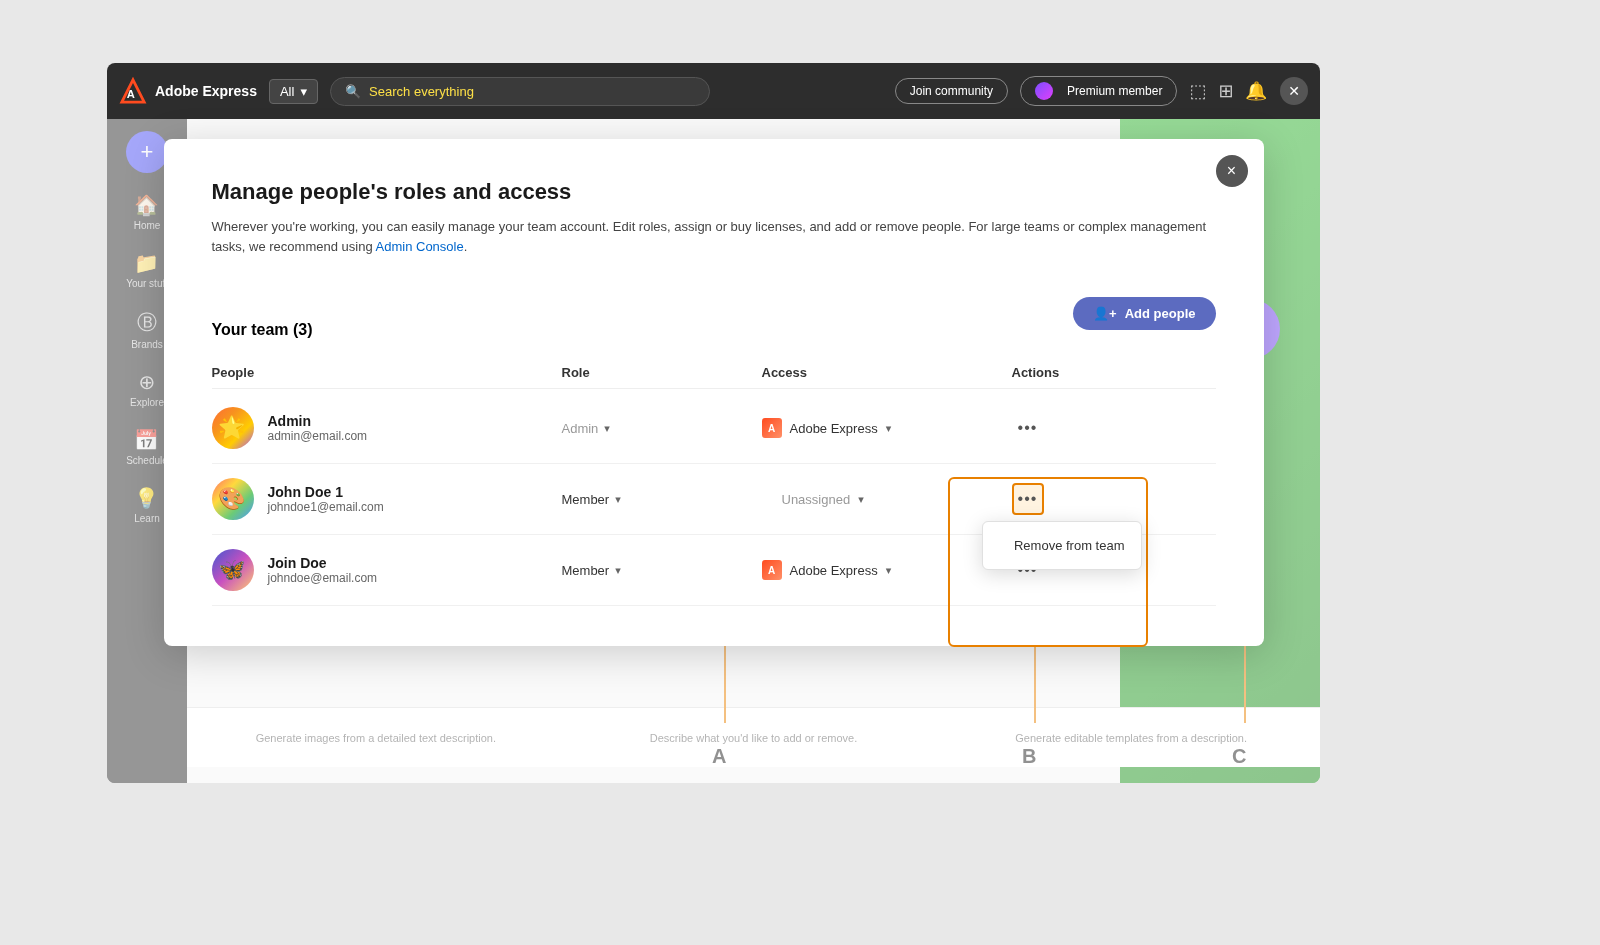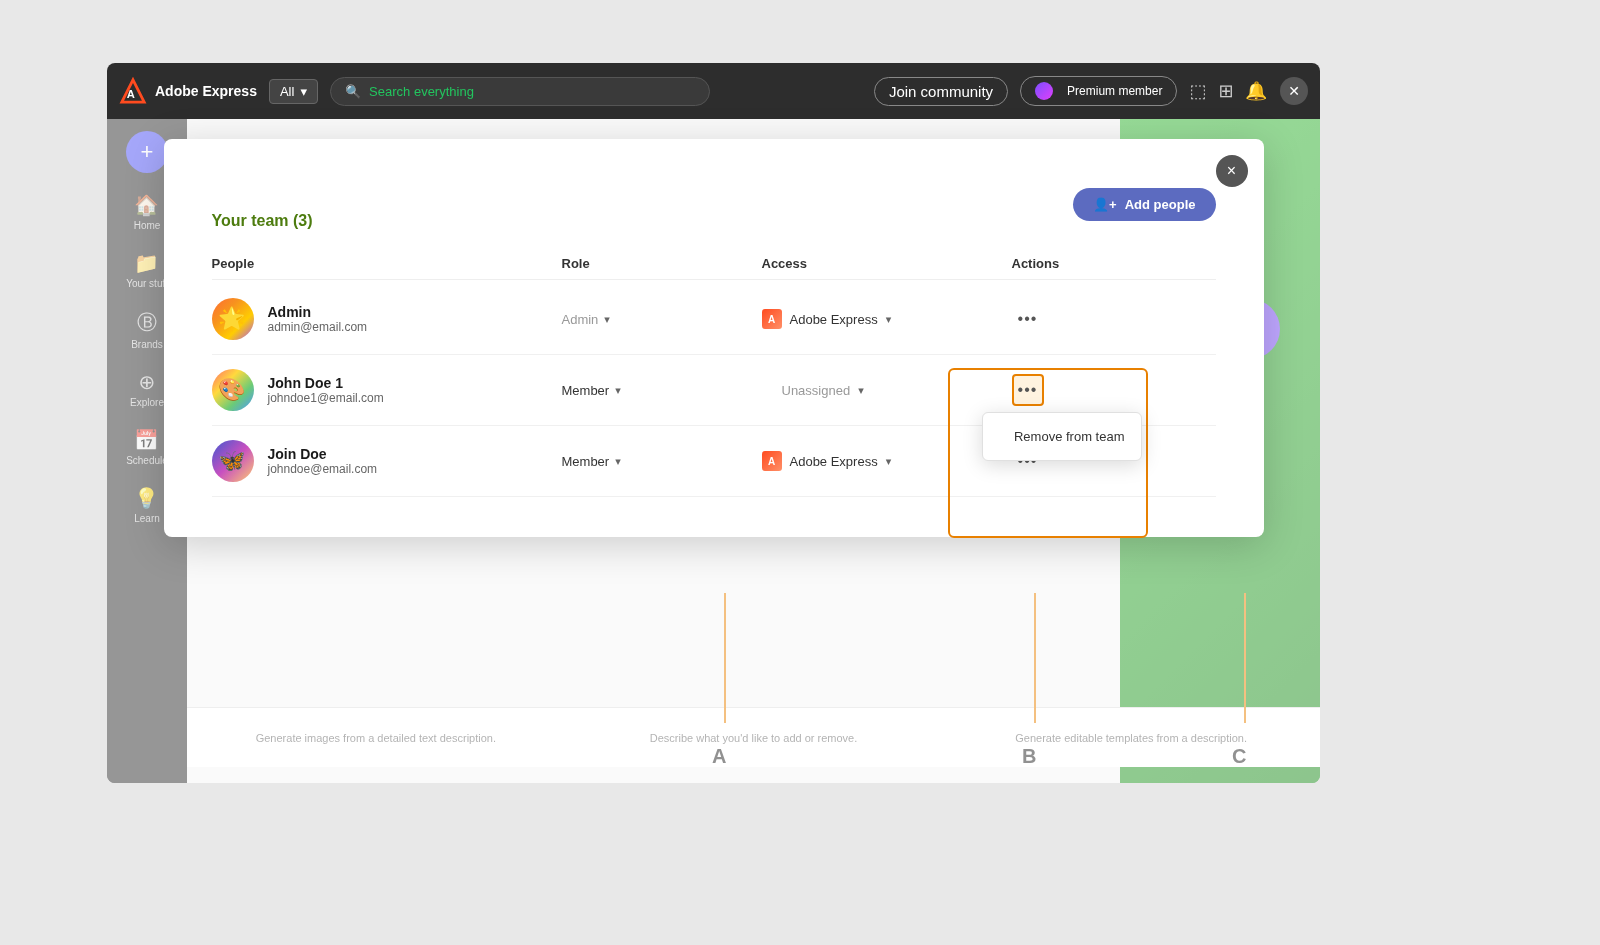--- a/index.html
+++ b/index.html
@@ -83,21 +83,21 @@
       display: flex;
       align-items: center;
       gap: 12px;
     }
 
     .join-community-btn {
       background: transparent;
       border: 1px solid #888;
       border-radius: 16px;
       color: white;
-      font-size: 15px;
+      font-size: 12px;
       padding: 5px 14px;
       cursor: pointer;
     }
 
     .premium-btn {
       background: transparent;
       border: 1px solid #888;
       border-radius: 16px;
       color: white;
       font-size: 12px;
@@ -295,21 +295,21 @@
     .team-header {
       display: flex;
       align-items: center;
       justify-content: space-between;
       margin-bottom: 20px;
     }
 
     .team-title {
       font-size: 16px;
       font-weight: 700;
-      color: #4d7c0f;
+      color: #000000;
       margin-top: 33px;
     }
 
     .add-people-btn {
       background: #5c6bc0;
       color: white;
       border: none;
       border-radius: 20px;
       padding: 9px 20px;
       font-size: 13px;
@@ -520,21 +520,21 @@
       <span>Adobe Express</span>
     </div>
 
     <div class="header-dropdown">
       <span>All</span>
       <span>▾</span>
     </div>
 
     <div class="search-bar">
       <span>🔍</span>
-      <span style="color:#22c55e;font-size:13px;">Search everything</span>
+      <span style="color:#fde047;font-size:13px;">Search everything</span>
     </div>
 
     <div class="header-right">
       <button class="join-community-btn">Join community</button>
       <button class="premium-btn">
         <span style="width:18px;height:18px;border-radius:50%;background:linear-gradient(135deg,#7c4dff,#e040fb);display:inline-block;"></span>
         <span>Premium member</span>
       </button>
       <span class="header-icon">⬚</span>
       <span class="header-icon">⊞</span>
@@ -586,21 +586,26 @@
     <div class="bottom-bar-item">Generate editable templates from a description.</div>
   </div>
 
   <div class="modal-overlay">
     <div class="modal">
 
       <button class="modal-close">
         <span>×</span>
       </button>
 
-
+      <h2 class="modal-title">Manage people's roles and access</h2>
+
+      <p class="modal-desc">
+        <span>Wherever you're working, you can easily manage your team account. Edit roles, assign or buy licenses, and add or remove people. For large teams or complex management tasks, we recommend using</span>
+        <a href="#">Admin Console</a>.
+      </p>
 
       <div class="team-header">
         <span class="team-title">Your team (3)</span>
         <button class="add-people-btn">
           <span>👤+</span>
           <span>Add people</span>
         </button>
       </div>
 
       <div class="table-header">

